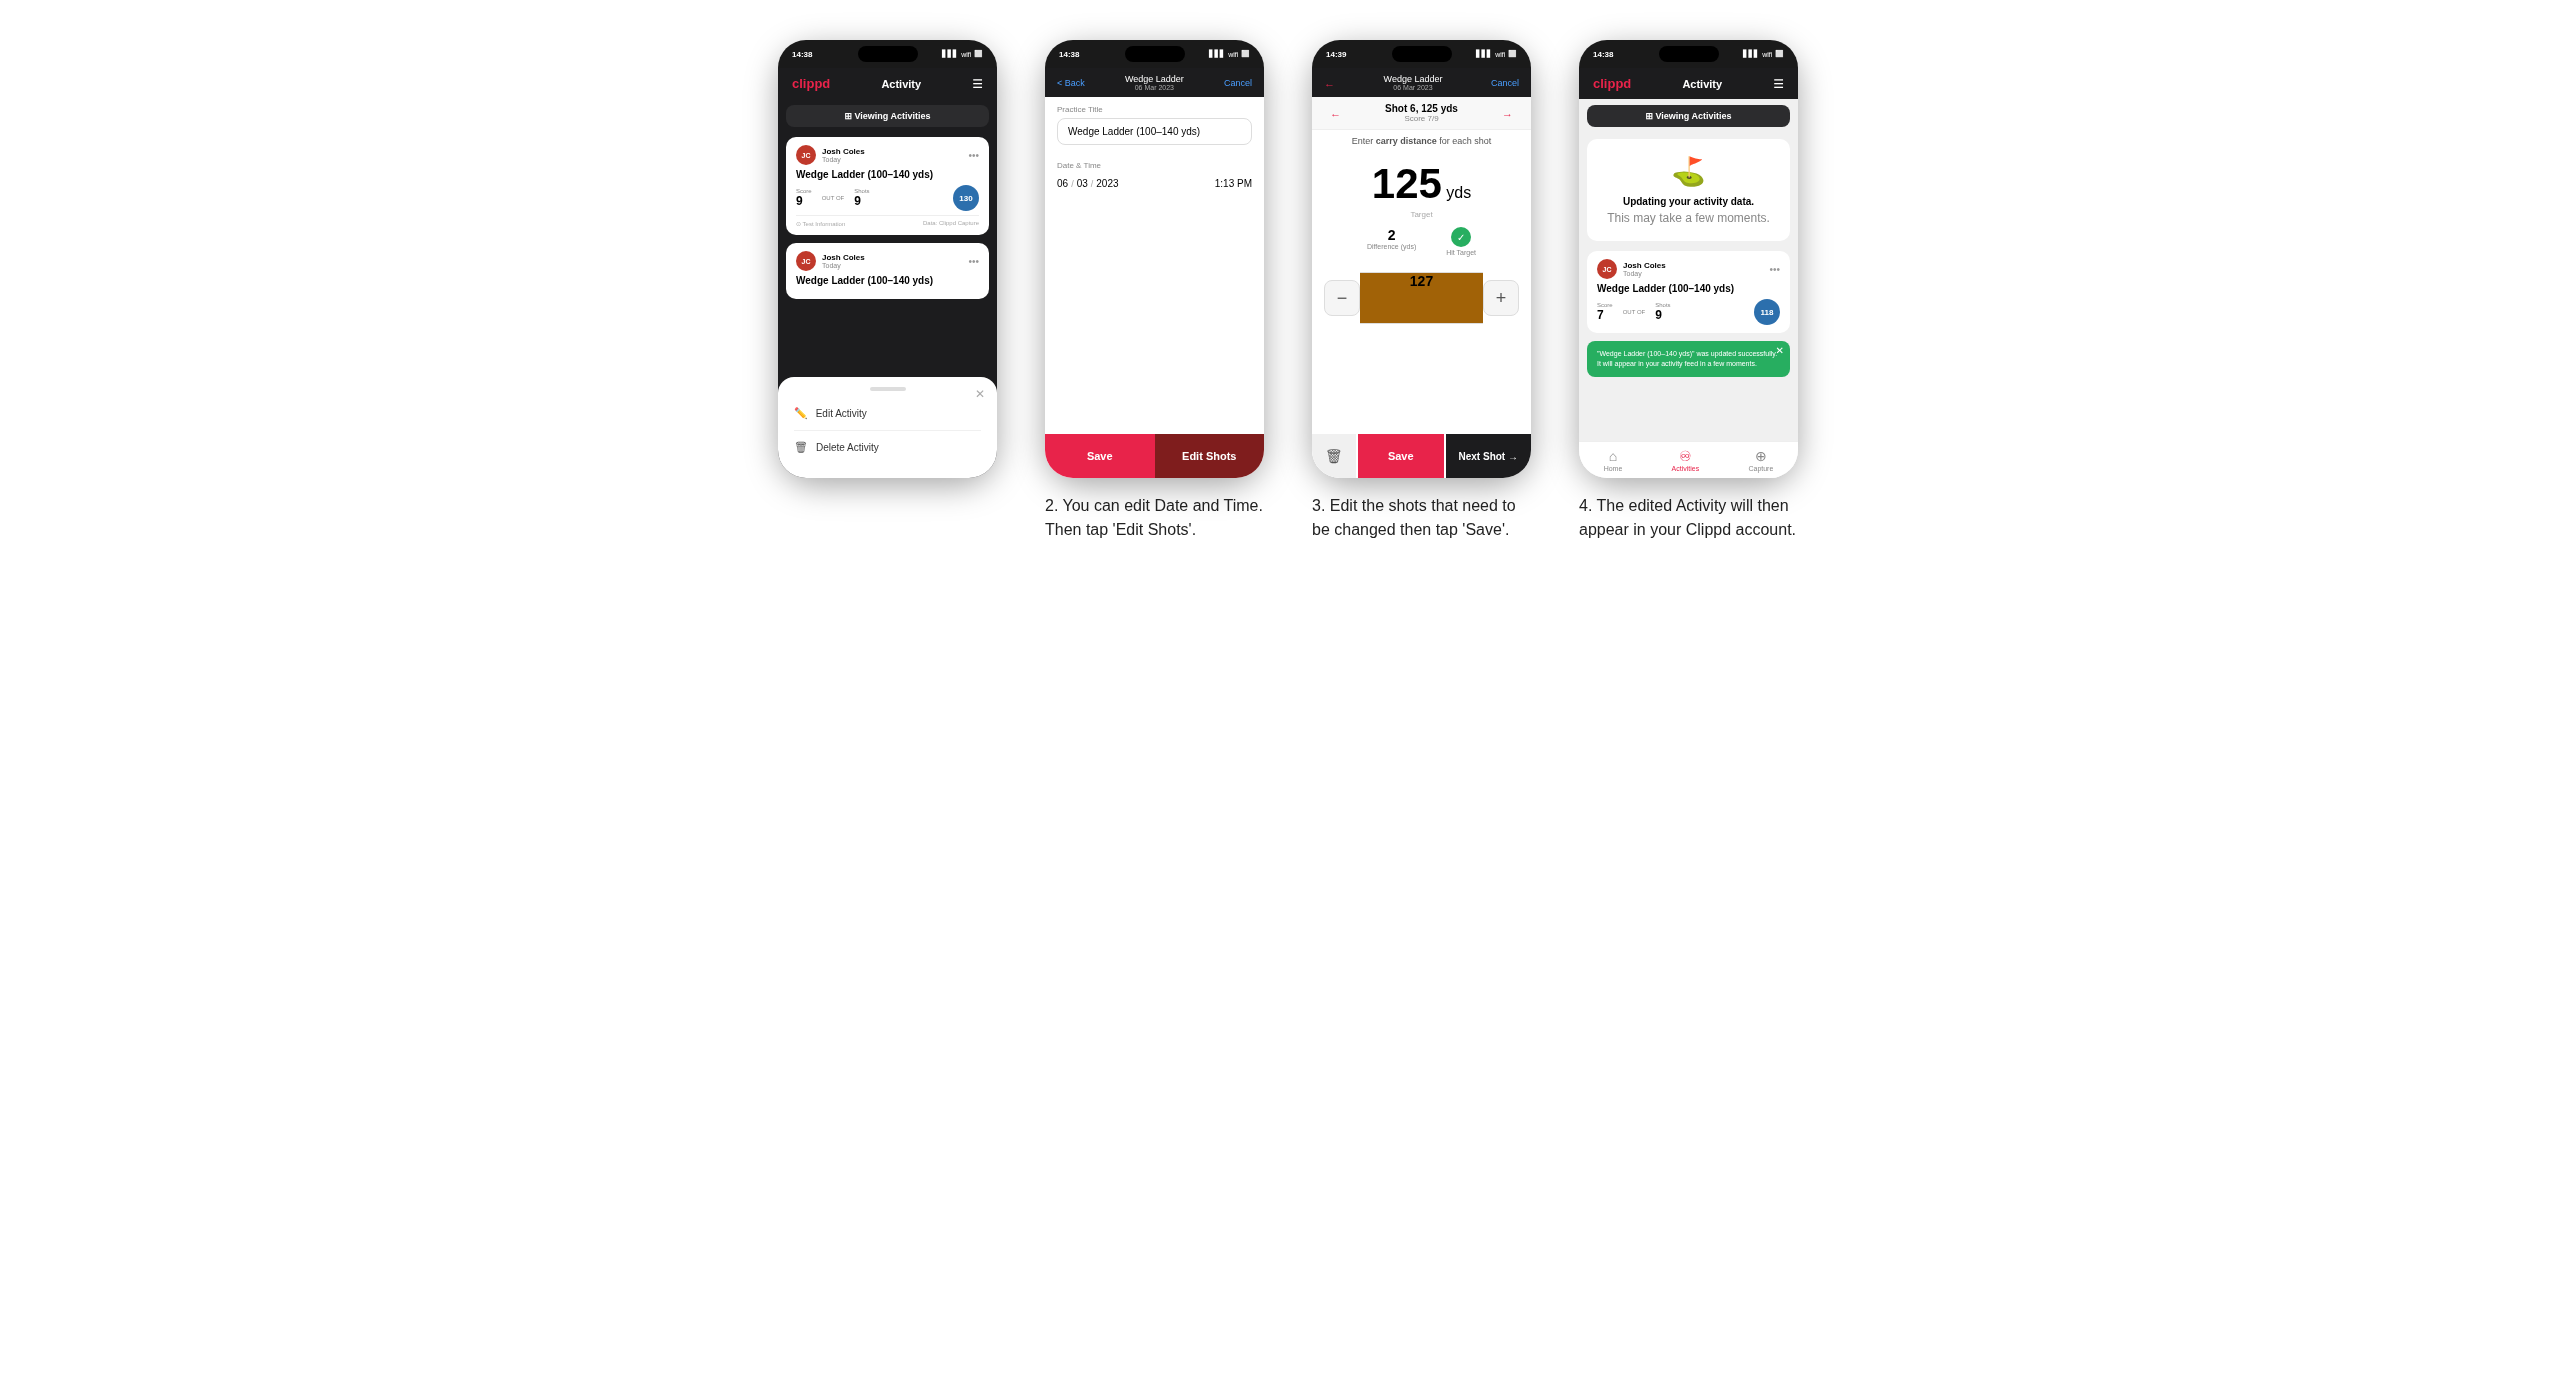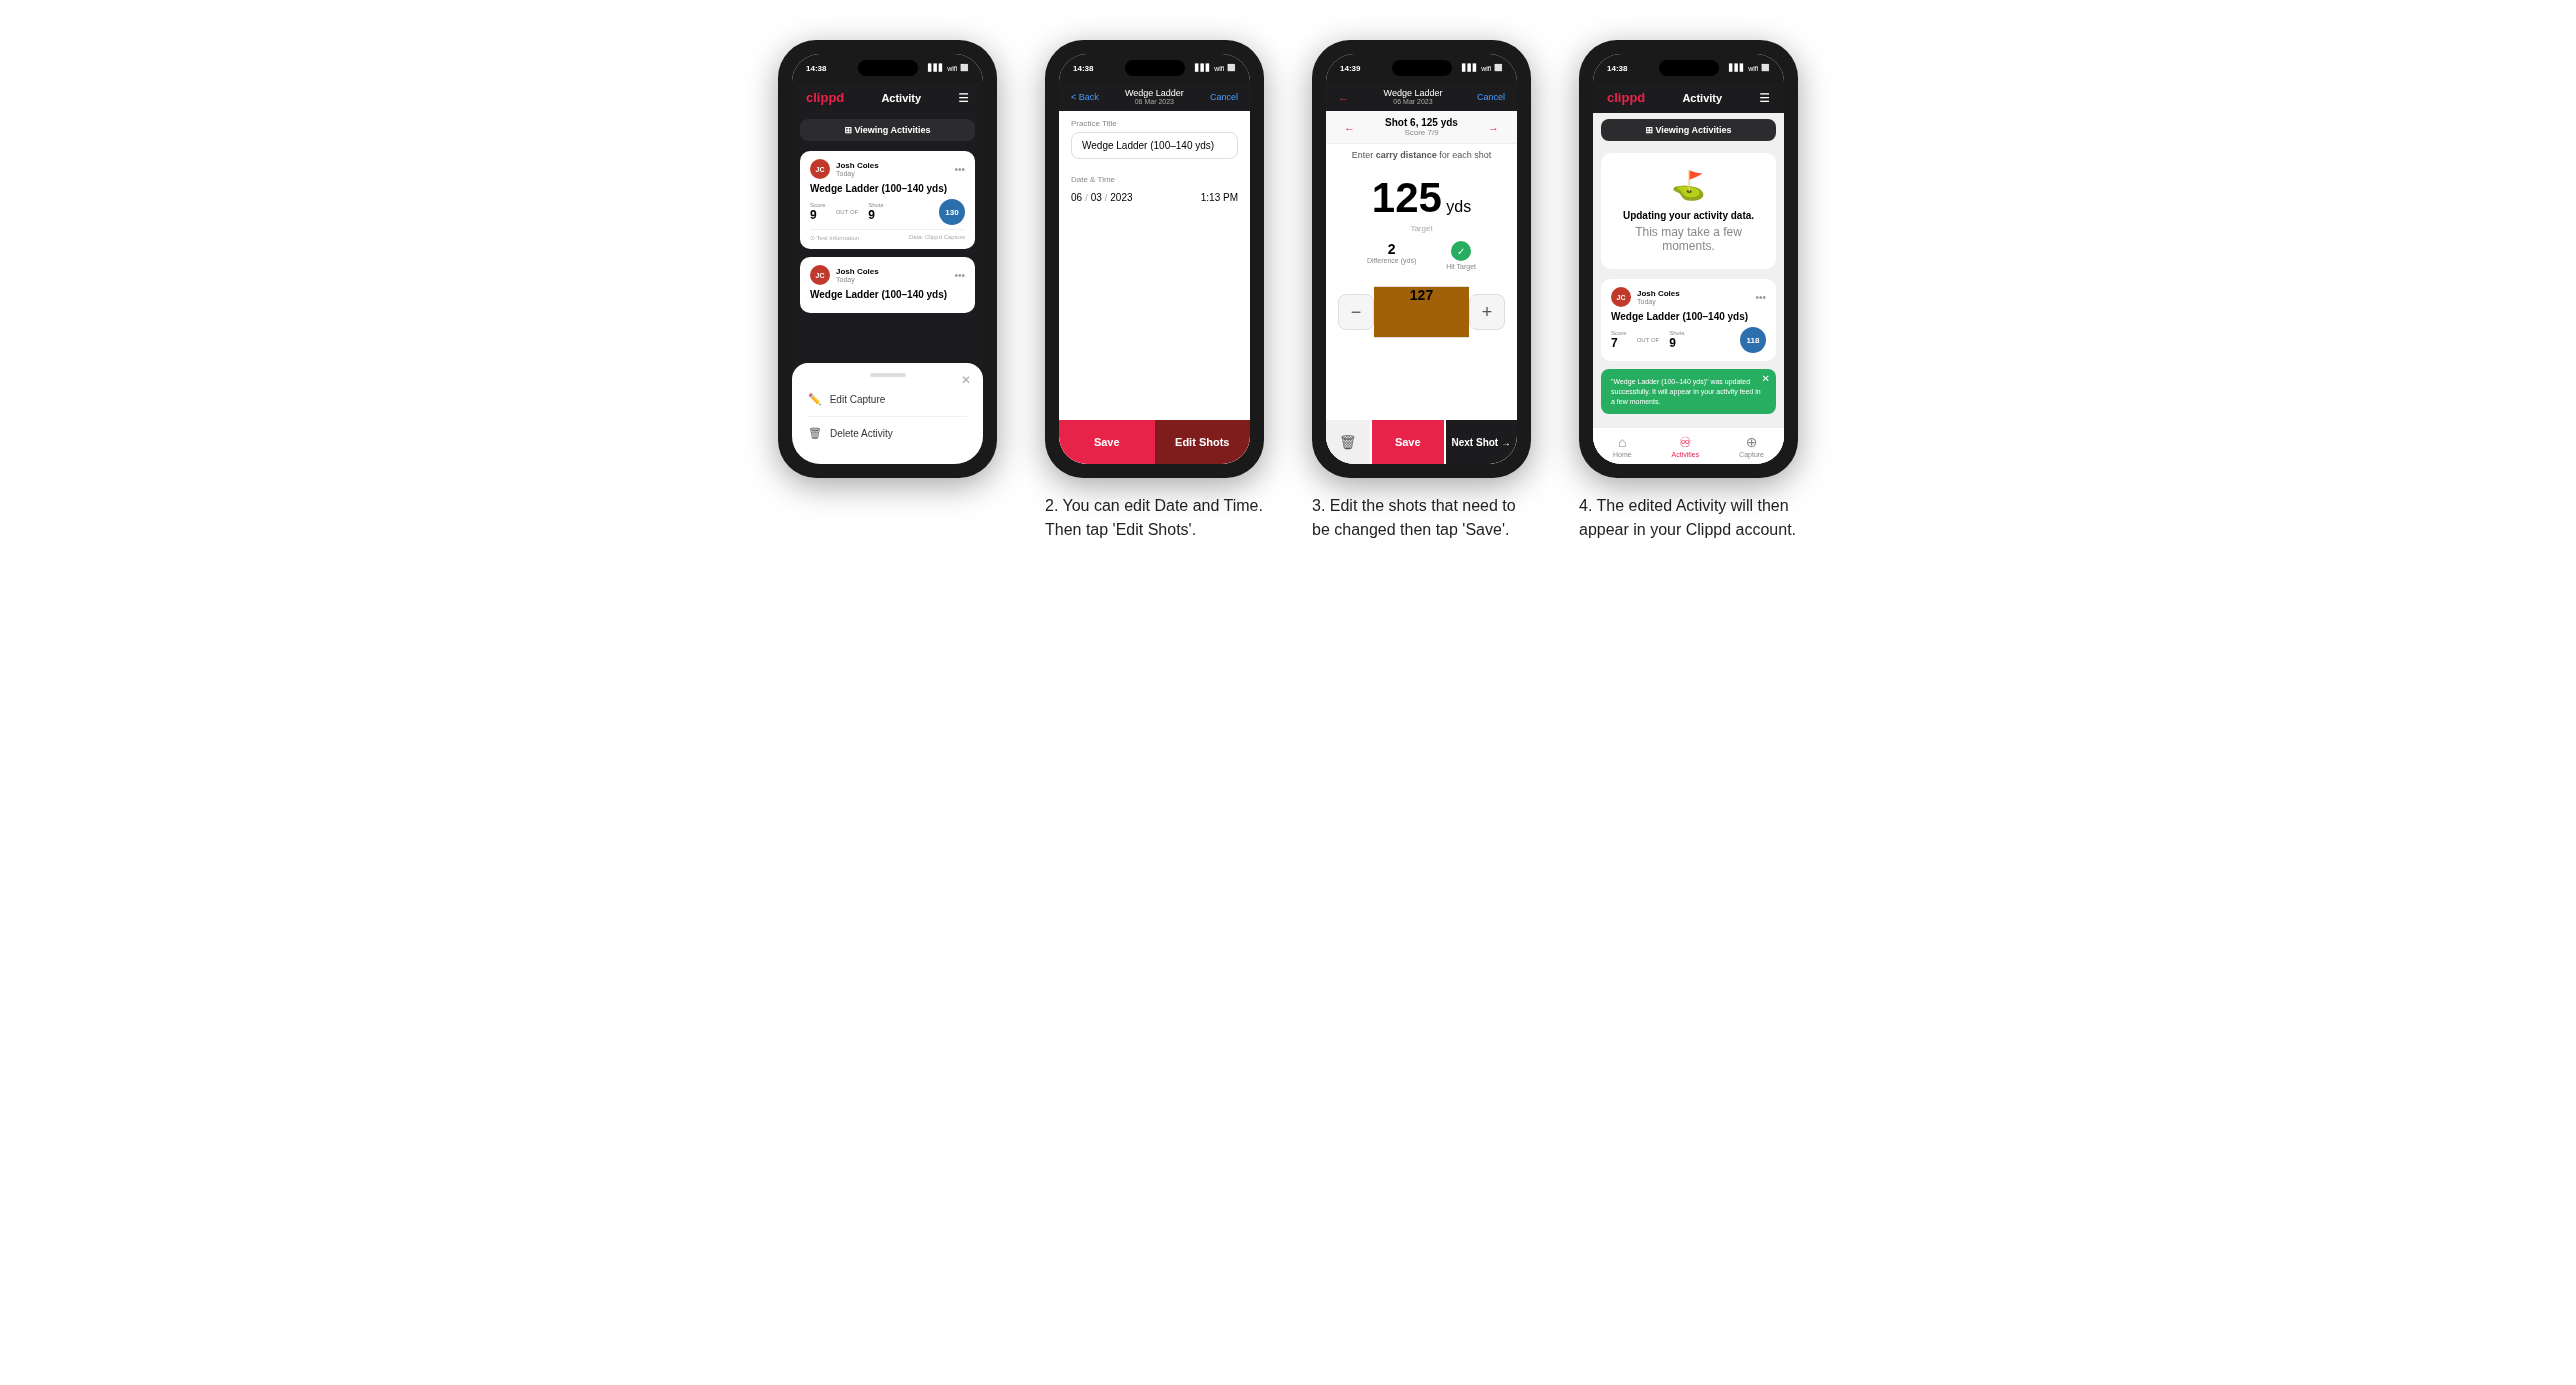--- a/index.html
+++ b/index.html
@@ -26,21 +26,21 @@
       align-items: center;
       width: 239px;
     }
 
     
     .phone {
       width: 219px;
       height: 438px;
       background: #1a1a1a;
       border-radius: 38px;
-      padding: 14px;
+      padding: 0;
       position: relative;
       box-shadow: 0 8px 32px rgba(0,0,0,0.35);
     }
 
     .phone-inner {
       width: 100%;
       height: 100%;
       background: #fff;
       border-radius: 28px;
       overflow: hidden;
@@ -537,21 +537,21 @@
               <span class="dots">•••</span>
             </div>
             <div class="card-title">Wedge Ladder (100–140 yds)</div>
           </div>
 
           <div class="bottom-sheet">
             <div class="sheet-handle"></div>
             <span class="sheet-close">✕</span>
             <div class="sheet-item">
               <span class="sheet-item-icon">✏️</span>
-              <span>Edit Capture</span>
+              <span>Edit Activity</span>
             </div>
             <div class="sheet-divider"></div>
             <div class="sheet-item">
               <span class="sheet-item-icon">🗑</span>
               <span>Delete Activity</span>
             </div>
           </div>
         </div>
       </div>
     </div>

